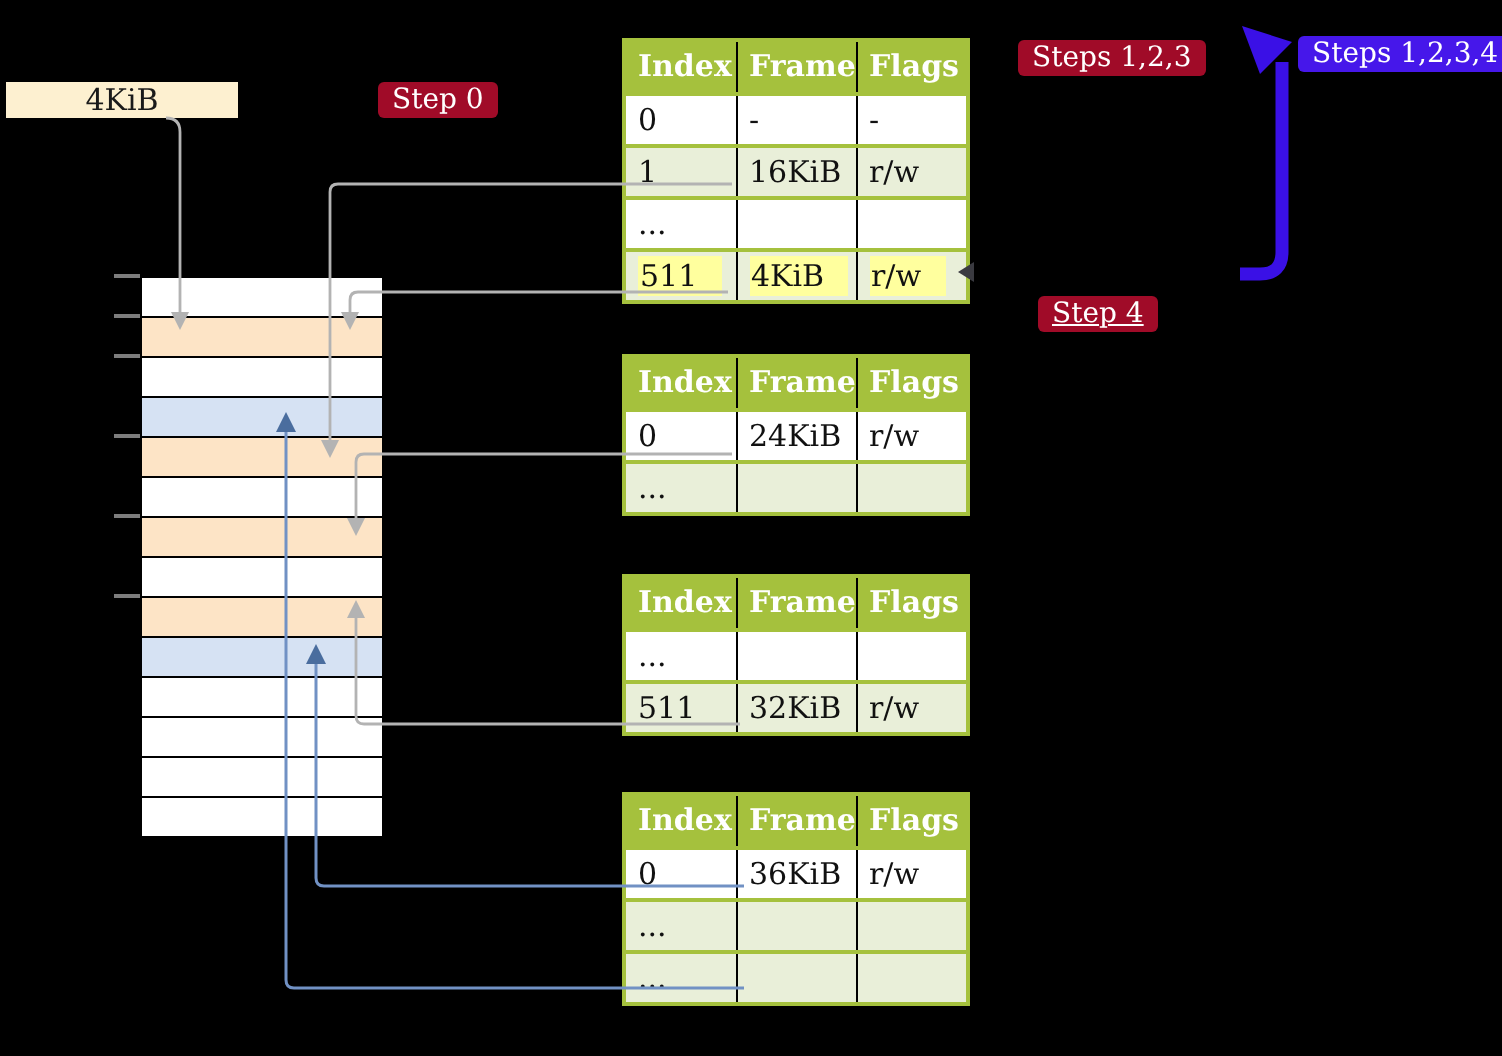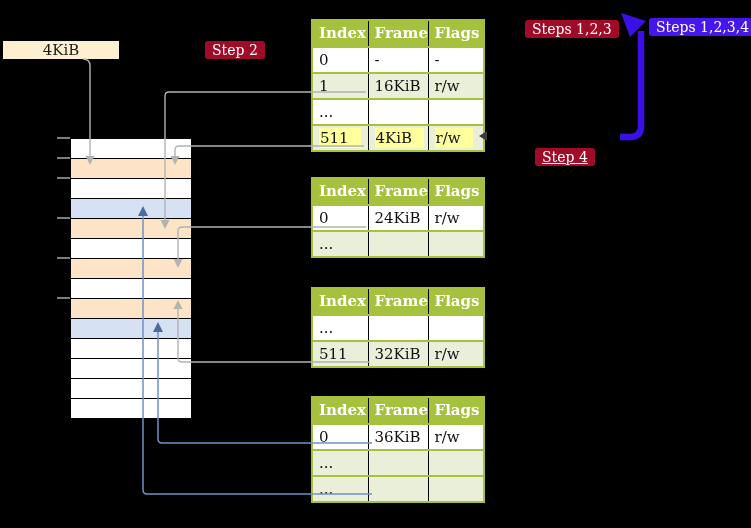--- a/index.html
+++ b/index.html
@@ -11,21 +11,21 @@
   .size-box{
     position:absolute;left:2px;top:40px;width:116px;height:18px;
     background:var(--size_box_bg);border:1px solid #000;
     color:#1a1a1a;font-size:15px;line-height:18px;text-align:center;
   }
   
   .badge{
     position:absolute;color:#fff;font-size:14px;line-height:18px;
     text-align:center;border-radius:3px;padding:0 7px;white-space:nowrap;
   }
-  .badge.red{background:var(--badge_red);margin-left:16px;}
+  .badge.red{background:var(--badge_red);}
   .badge.blue{background:var(--badge_blue);}
   .badge.b-step0{left:189px;top:41px;}
   .badge.b-steps123{left:509px;top:20px;}
   .badge.b-steps1234{left:649px;top:18px;}
   .badge.b-step4{left:519px;top:148px;text-decoration:underline;}
   
   .memcol{
     position:absolute;left:70px;top:138px;width:120px;
     border:1px solid #000;box-sizing:content-box;
   }
@@ -69,21 +69,21 @@
   .thick-blue-head{fill:var(--arrow_thick_blue);stroke:none;}
   .dark-head{fill:#3a3a40;stroke:none;}
 </style>
 </head>
 <body>
 
 <div id="canvas">
 
   <div class="size-box">4KiB</div>
 
-  <div class="badge red b-step0">Step 2</div>
+  <div class="badge red b-step0">Step 0</div>
   <div class="badge red b-steps123">Steps 1,2,3</div>
   <div class="badge blue b-steps1234">Steps 1,2,3,4</div>
   <div class="badge red b-step4">Step 4</div>
 
   <div class="memcol">
       <div class="mem-row mem-white"></div>
       <div class="mem-row mem-peach"></div>
       <div class="mem-row mem-white"></div>
       <div class="mem-row mem-blue"></div>
       <div class="mem-row mem-peach"></div>

